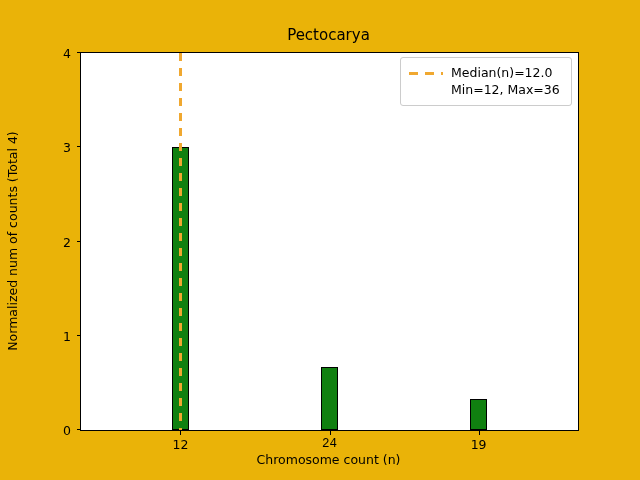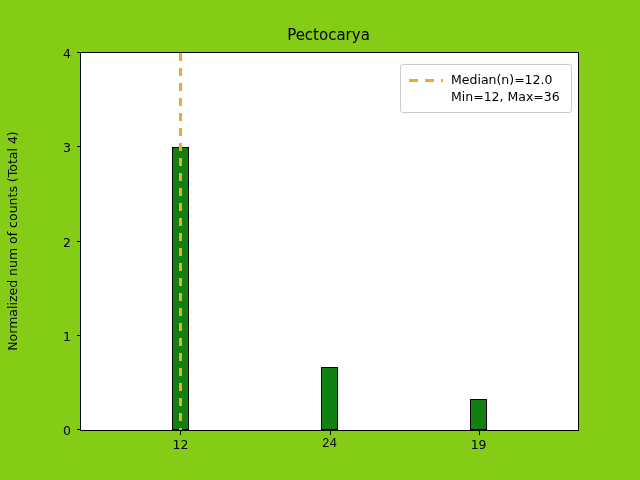--- a/index.html
+++ b/index.html
@@ -13,21 +13,21 @@
     font-family: "DejaVu Sans", sans-serif;
     overflow: hidden;
     position: relative;
   }
 
   #figure {
     position: absolute;
     left: 0; top: 0;
     width: 640px;
     height: 480px;
-    background: #84cc16;
+    background: #eab308;
   }
 
   
   #chart-title {
     position: absolute;
     left: 80px;
     top: 26px;
     width: 497px;
     text-align: center;
     font-size: 15px;
@@ -140,21 +140,20 @@
     left: 400px;
     top: 57px;
     width: 172px;
     box-sizing: border-box;
     background: #ffffff;
     border: 1px solid #cccccc;
     border-radius: 3px;
     padding: 6px 8px 7px 8px;
     display: flex;
     align-items: flex-start;
-    margin-top: 7px;
   }
   #legend-dash-wrap {
     width: 34px;
     flex: 0 0 34px;
     height: 17px;
     position: relative;
     margin-right: 8px;
     margin-top: 1px;
   }
   #legend-dash {
@@ -209,20 +208,21 @@
       <div class="ytick" style="bottom: 377px;"></div>
       <div class="ytick-label" style="right: 507px; bottom: 369px; position: absolute;">4</div>
       <div class="xtick" style="left: 99.4px;"></div>
       <div class="xtick-label" style="left: 99.4px; top: 384px;">12</div>
       <div class="xtick" style="left: 248.5px;"></div>
       <div class="xtick-label" style="left: 248.5px; top: 384px; font-family: Liberation Mono, monospace;">24</div>
       <div class="xtick" style="left: 397.6px;"></div>
       <div class="xtick-label" style="left: 397.6px; top: 384px;">19</div>
     </div>
 
+  <div id="xlabel">Chromosome count (n)</div>
 
   <div id="legend">
     <div id="legend-dash-wrap">
       <div id="legend-dash"></div>
     </div>
     <div id="legend-text">
       <span>Median(n)=12.0</span>
       <span class="line2">Min=12, Max=36</span>
     </div>
   </div>

